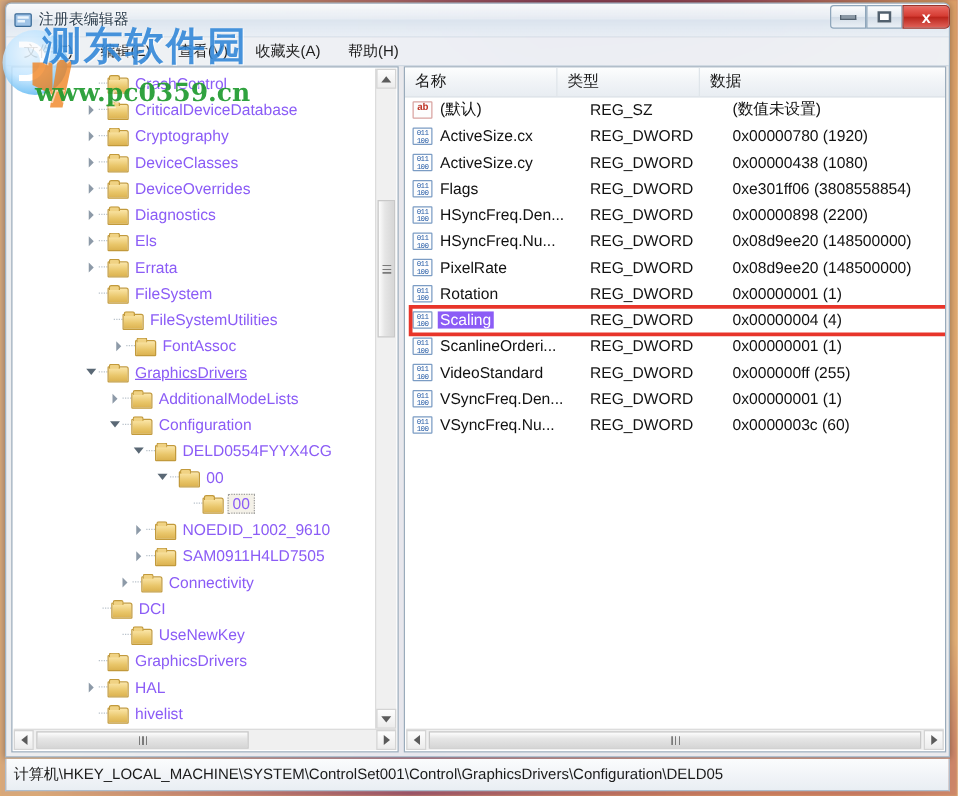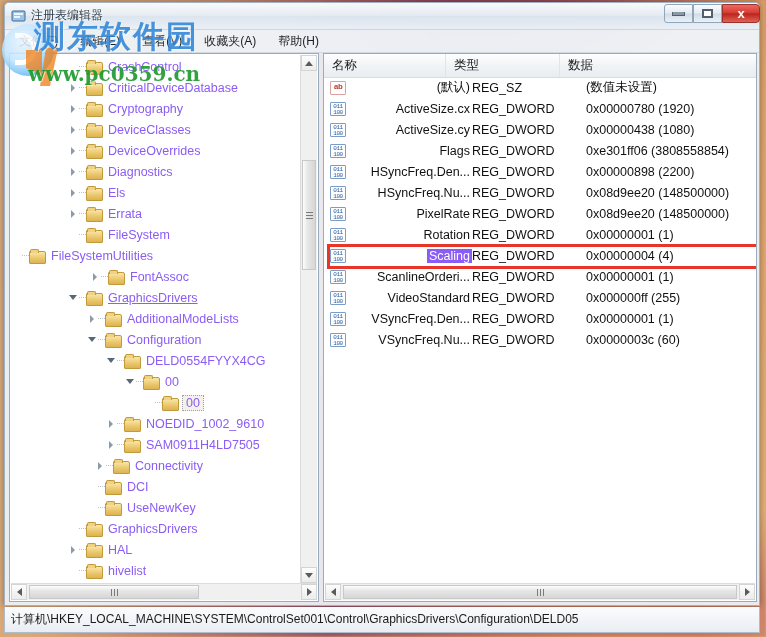--- a/index.html
+++ b/index.html
@@ -258,21 +258,21 @@
     font-size: 6px; line-height: 6px;
     color: #2a5fa8;
     font-family: "Liberation Mono", "DejaVu Sans Mono", monospace;
     overflow: hidden;
     text-align: center;
     padding-top: 1px;
     box-sizing: border-box;
   }
   .vicon.sz { color: #c0392b; border-color: #d9a3a0; font-size: 8px; padding-top: 2px; font-weight: bold; }
   .vicon .b1 { display:block; letter-spacing:-0.5px; }
-  .c1 { width: 122px; overflow: hidden; text-align: right; }
+  .c1 { width: 122px; overflow: hidden; }
   .c1 .nm { padding: 0 2px; }
   .lrow.selected .c1 .nm { background: #8b5cf6; color: #fff; }
   .c2 { width: 114px; }
   .c3 { flex: 1; }
 
   #highlight-box {
     position: absolute;
     left: 3px; top: 190px;
     width: 438px; height: 25px;
     border: 3px solid #e8352a;
@@ -441,21 +441,21 @@
             <span class="dots"></span>
             <span class="folder"></span>
             <span class="tlabel">Errata</span>
           </div>
           <div class="tnode" style="padding-left: 57px;">
             <span class="exp"></span>
             <span class="dots"></span>
             <span class="folder"></span>
             <span class="tlabel">FileSystem</span>
           </div>
-          <div class="tnode" style="">
+          <div class="tnode" style="padding-left: 57px; margin-left: 12px;">
             <span class="exp"></span>
             <span class="dots"></span>
             <span class="folder"></span>
             <span class="tlabel">FileSystemUtilities</span>
           </div>
           <div class="tnode" style="padding-left: 79px;">
             <span class="exp">
               <span class="arrow-r"></span>
             </span>
             <span class="dots"></span>
@@ -525,21 +525,21 @@
             <span class="tlabel">SAM0911H4LD7505</span>
           </div>
           <div class="tnode" style="padding-left: 84px;">
             <span class="exp">
               <span class="arrow-r"></span>
             </span>
             <span class="dots"></span>
             <span class="folder"></span>
             <span class="tlabel">Connectivity</span>
           </div>
-          <div class="tnode" style="padding-left: 76px;">
+          <div class="tnode" style="padding-left: 60px;">
             <span class="exp"></span>
             <span class="dots"></span>
             <span class="folder"></span>
             <span class="tlabel">DCI</span>
           </div>
           <div class="tnode" style="padding-left: 76px;">
             <span class="exp"></span>
             <span class="dots"></span>
             <span class="folder"></span>
             <span class="tlabel">UseNewKey</span>

